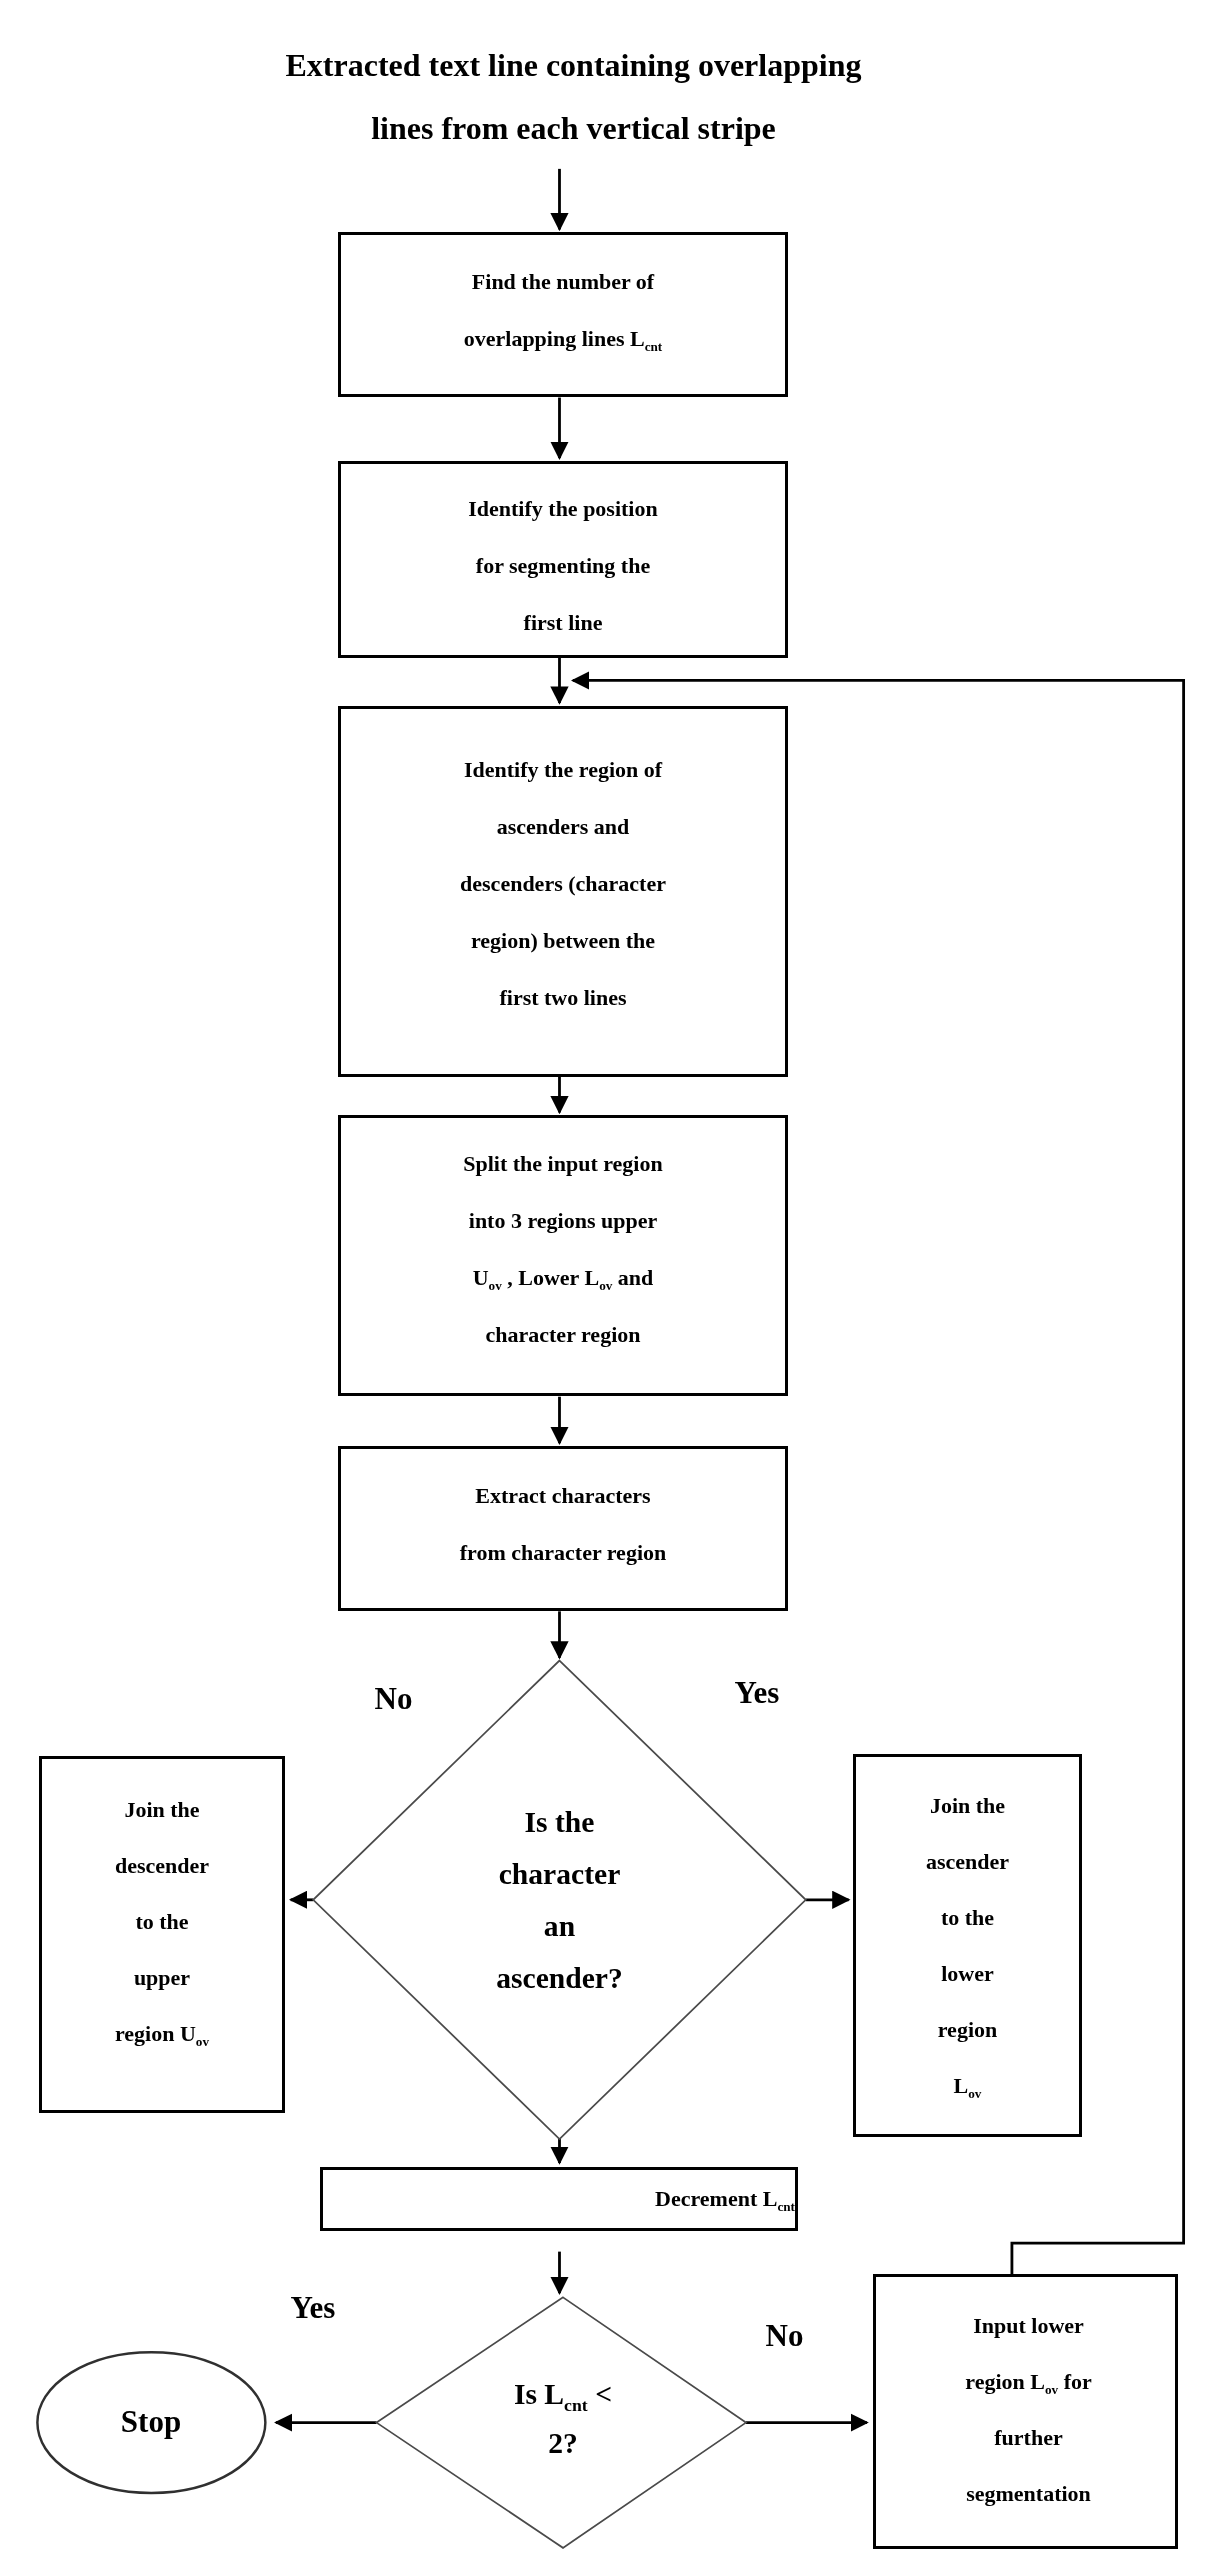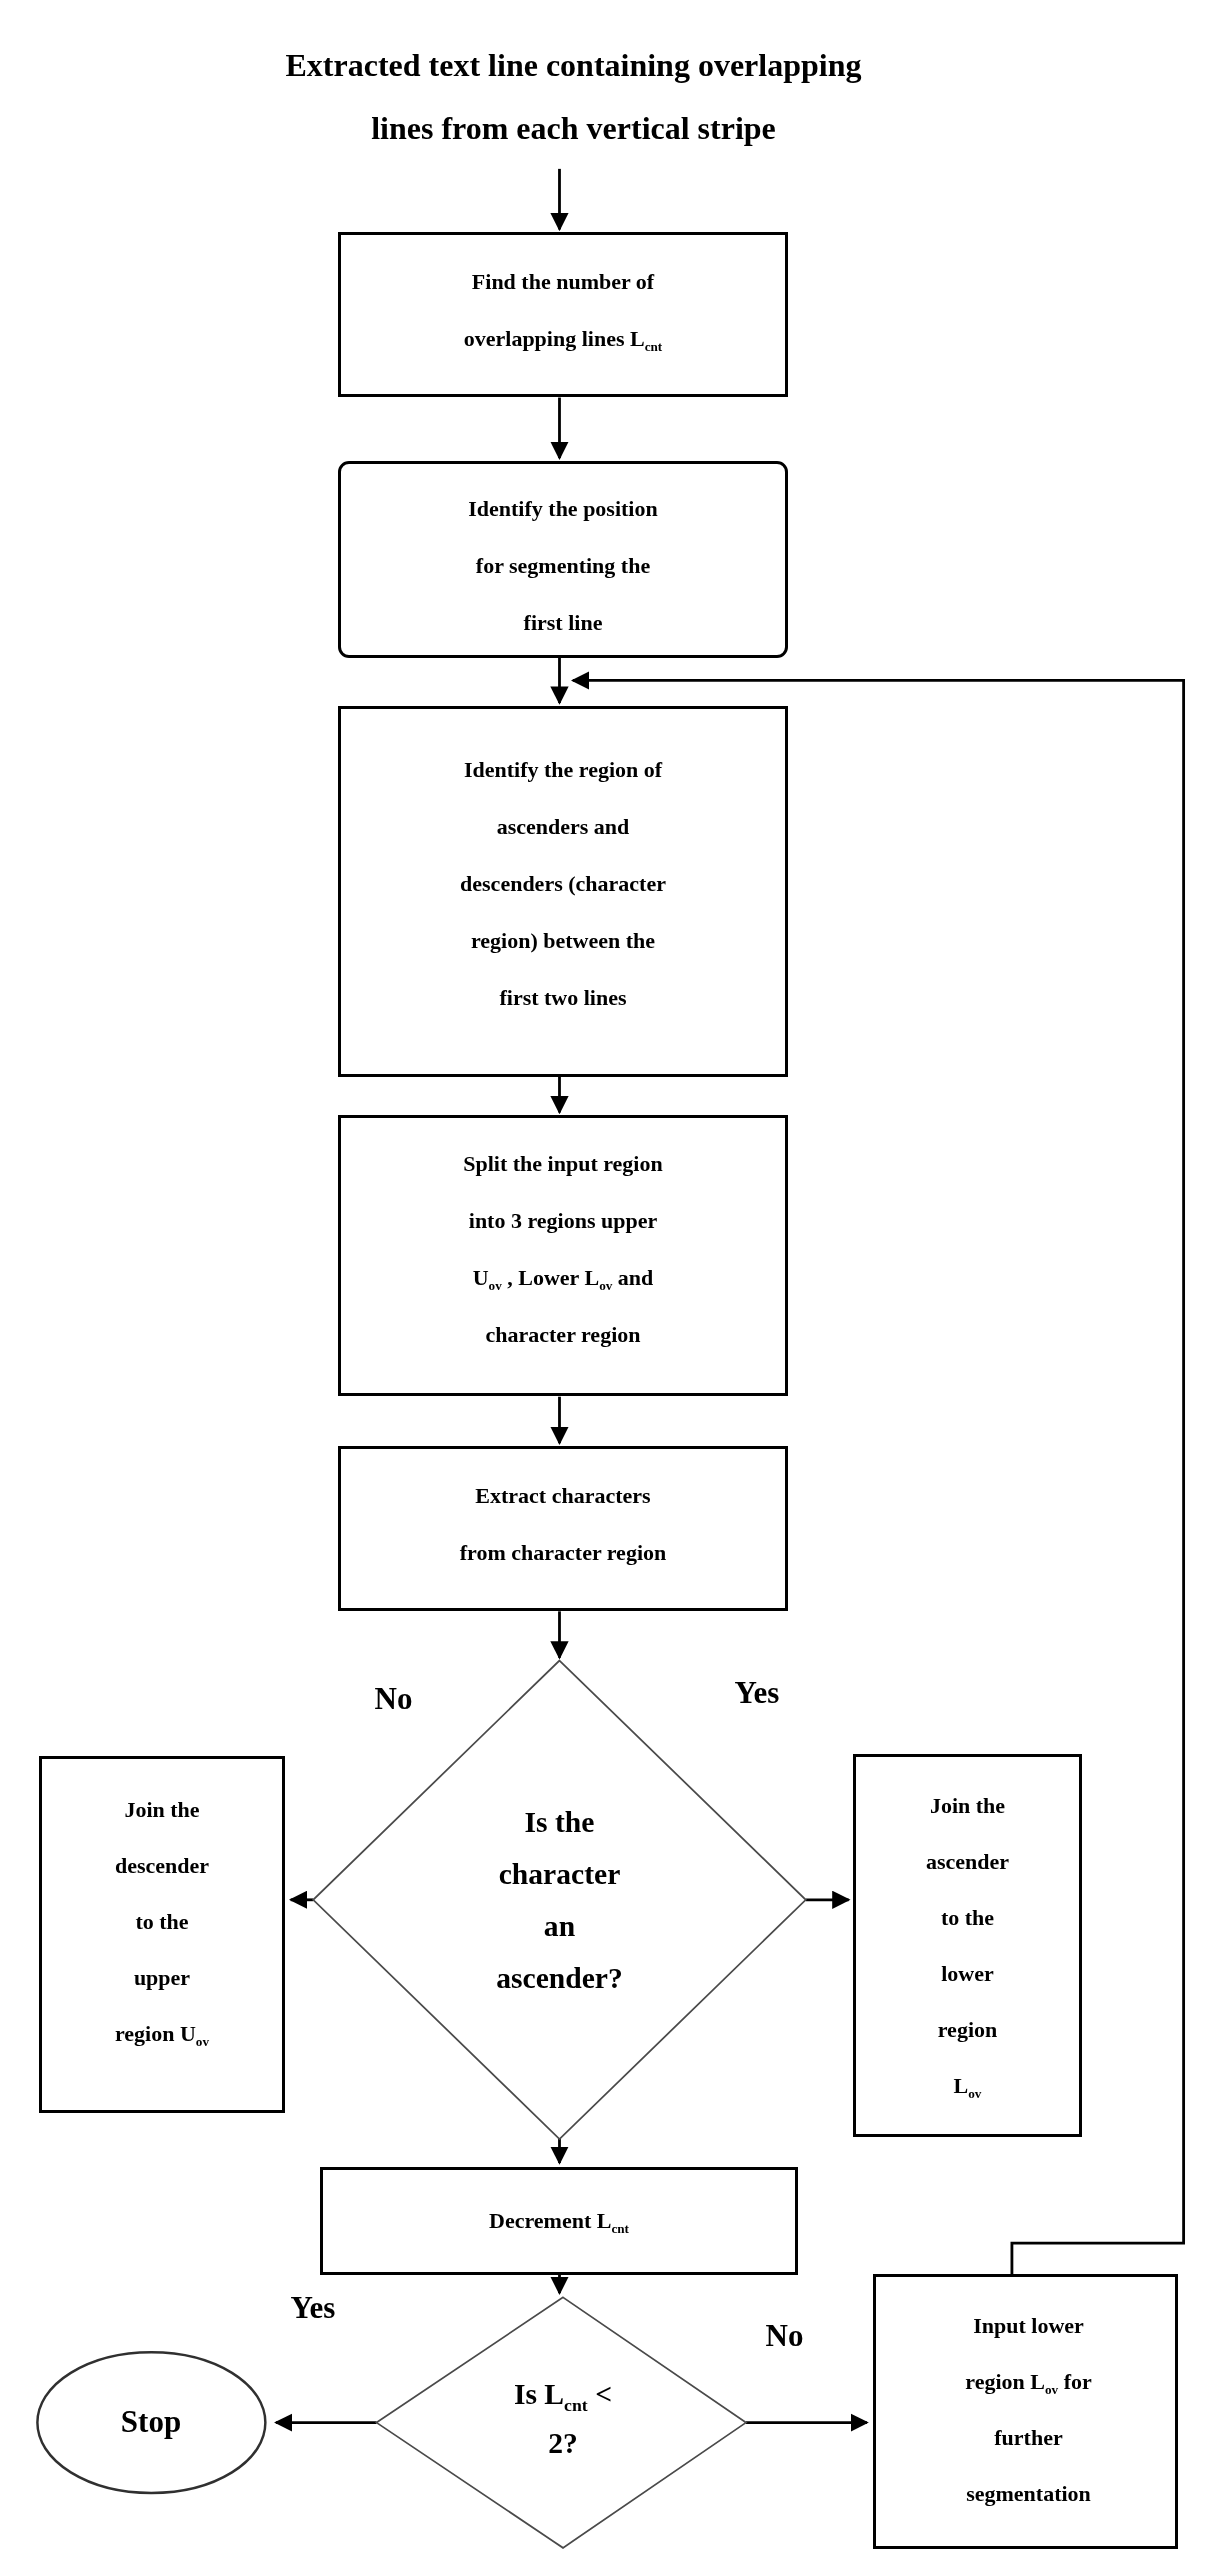--- a/index.html
+++ b/index.html
@@ -29,34 +29,34 @@
     position: absolute;
     border: 3.5px solid #000000;
     background: #ffffff;
     box-sizing: border-box;
     text-align: center;
   }
   .btxt { font-size: 22px; line-height: 57px; }
   sub { font-size: 60%; line-height: 0; }
   .box-find       { left: 338px;  top: 232px;  width: 450px; height: 165px; }
   .box-find .btxt { padding-top: 18.3px; }
-  .box-pos        { left: 338px;  top: 461px;  width: 450px; height: 197px; border-radius: 11px; }
+  .box-pos        { left: 338px;  top: 461px;  width: 450px; height: 197px; }
   .box-pos .btxt  { padding-top: 15.5px; }
   .box-region        { left: 338px;  top: 706px; width: 450px; height: 371px; }
   .box-region .btxt  { padding-top: 32px; }
   .box-split        { left: 338px;  top: 1115px; width: 450px; height: 281px; }
   .box-split .btxt  { padding-top: 17px; }
   .box-extract        { left: 338px;  top: 1446px; width: 450px; height: 165px; }
   .box-extract .btxt  { padding-top: 18.3px; }
   .box-join-desc       { left: 39px;   top: 1756px; width: 246px; height: 357px; }
   .box-join-desc .btxt { padding-top: 22.5px; line-height: 56px; }
   .box-join-asc        { left: 853px; top: 1754px; width: 229px; height: 383px; }
   .box-join-asc .btxt  { padding-top: 21px; line-height: 56px; }
-  .box-decrement { left: 320px;  top: 2167px; width: 478px; height: 108px;
-                   display: flex; align-items: center; justify-content: center; }
+  .box-decrement { left: 320px;  top: 2167px; width: 478px; height: 64px;
+                   display: flex; align-items: center; justify-content: flex-end; }
   .box-decrement .btxt { line-height: 32px; }
   .box-input        { left: 873px; top: 2274px; width: 305px; height: 275px; padding-left: 6px; }
   .box-input .btxt  { padding-top: 21px; line-height: 56px; }
   .dtext {
     position: absolute;
     text-align: center;
     font-size: 29.6px;
   }
   .dtext-ascender { left: 447px; top: 1796px; width: 225px; line-height: 52px; }
   .dtext-count    { left: 454px; top: 2370px; width: 218px; line-height: 49px; }

